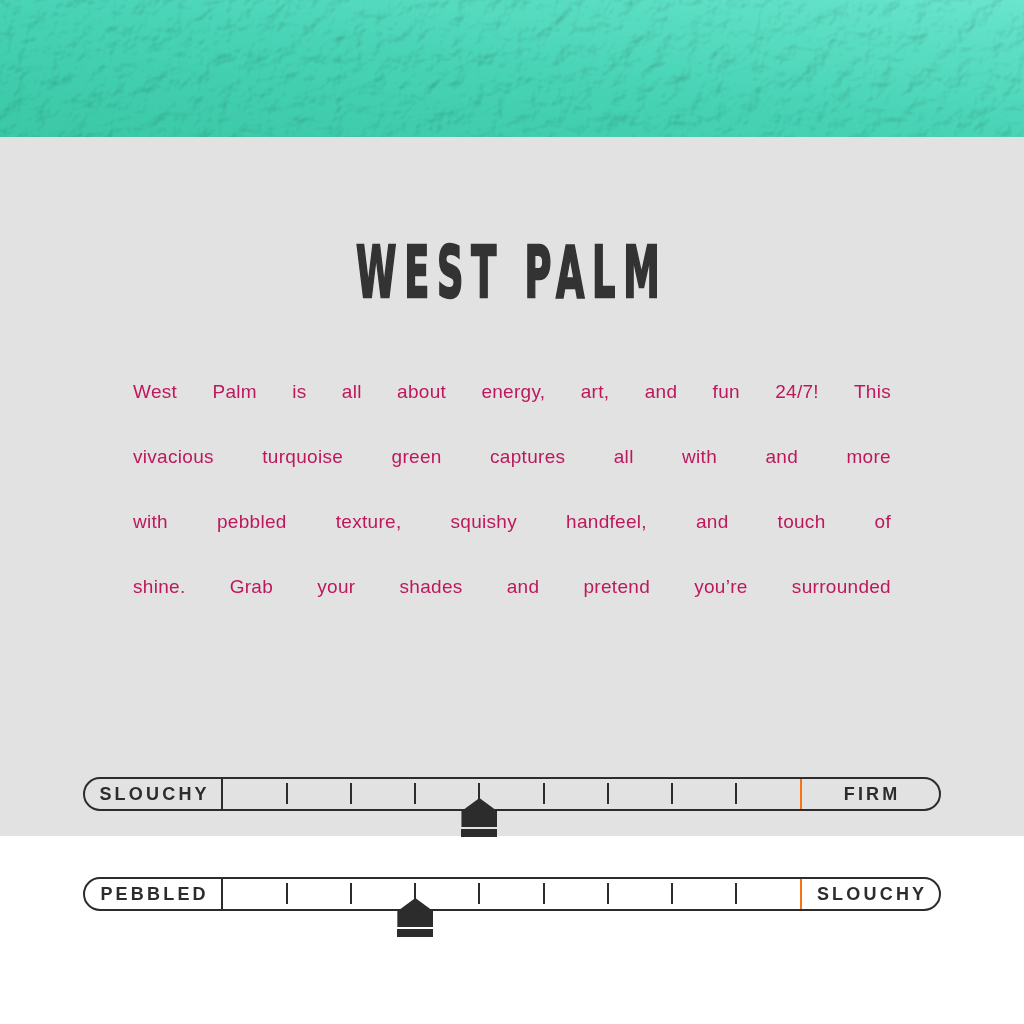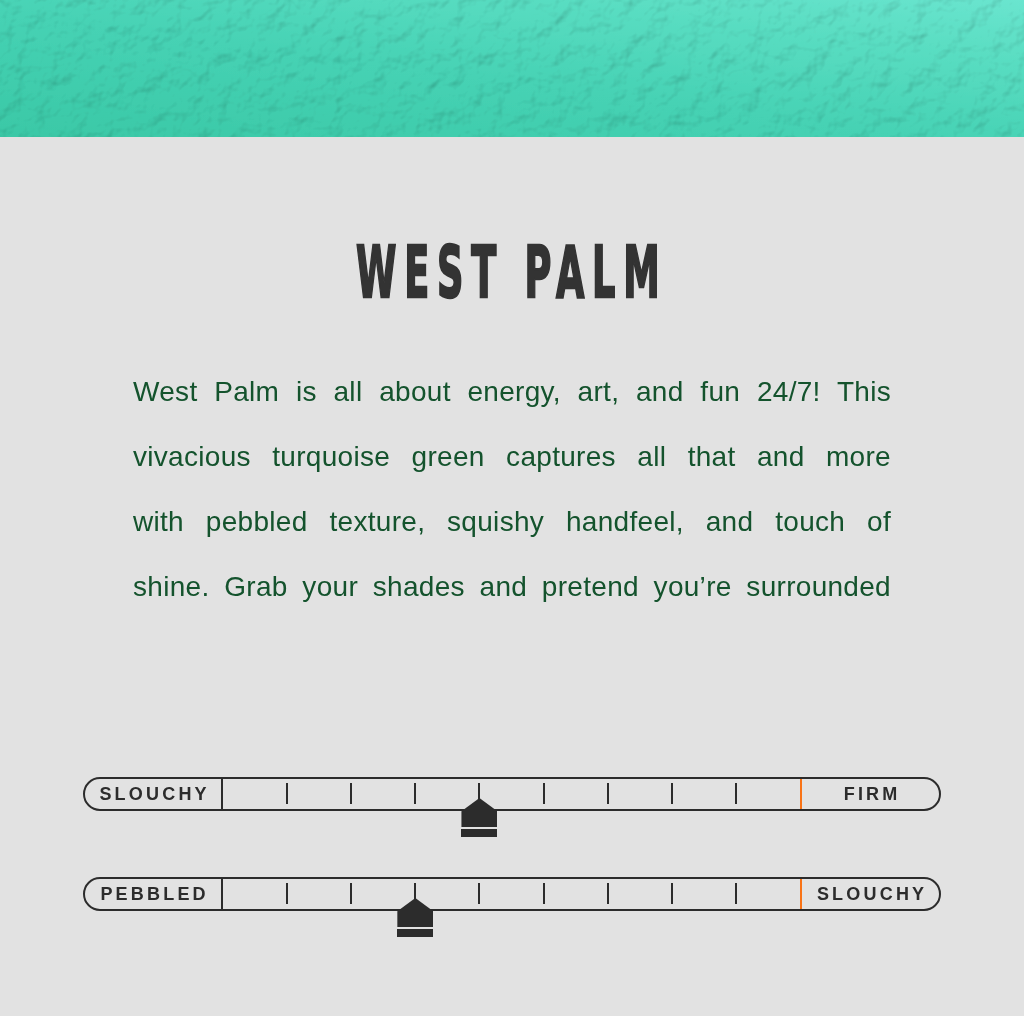--- a/index.html
+++ b/index.html
@@ -8,21 +8,21 @@
   }
   body {
     width: 1024px;
     height: 1024px;
     overflow: hidden;
     font-family: "Liberation Sans", sans-serif;
   }
   .page {
     position: relative;
     width: 1024px;
-    height: 1016px;
+    height: 836px;
     background: #e2e2e2;
   }
 
   
   .leather-band {
     position: absolute;
     top: 0; left: 0;
     width: 1024px;
     height: 137px;
     overflow: hidden;
@@ -51,22 +51,22 @@
     transform-origin: center;
     white-space: nowrap;
   }
 
   
   .description {
     position: absolute;
     top: 359px;
     left: 133px;
     width: 758px;
-    color: #14532d;
-    font-size: 28px;
+    color: #be185d;
+    font-size: 19px;
     letter-spacing: 0.3px;
   }
   .description .line {
     height: 65px;
     line-height: 65px;
     white-space: nowrap;
     text-align: justify;
     text-align-last: justify;
   }
   .description .line.last {
@@ -165,21 +165,21 @@
       <rect x="0" y="0" width="1024" height="137" fill="url(#leatherGrad)" filter="url(#pebbleTexture)"></rect>
     </svg>
   </div>
 
   <div class="title-wrap">
     <div class="title">WEST PALM</div>
   </div>
 
   <div class="description" id="description">
       <div class="line just">West Palm is all about energy, art, and fun 24/7! This</div>
-      <div class="line just">vivacious turquoise green captures all that and more</div>
+      <div class="line just">vivacious turquoise green captures all with and more</div>
       <div class="line just">with pebbled texture, squishy handfeel, and touch of</div>
       <div class="line just">shine. Grab your shades and pretend you’re surrounded</div>
     </div>
 
   <div class="scale first">
     <div class="cap left">
       <span class="cap-label">SLOUCHY</span>
     </div>
     <div class="track">
         <div class="tick" style="left: 11.1111%;"></div>

